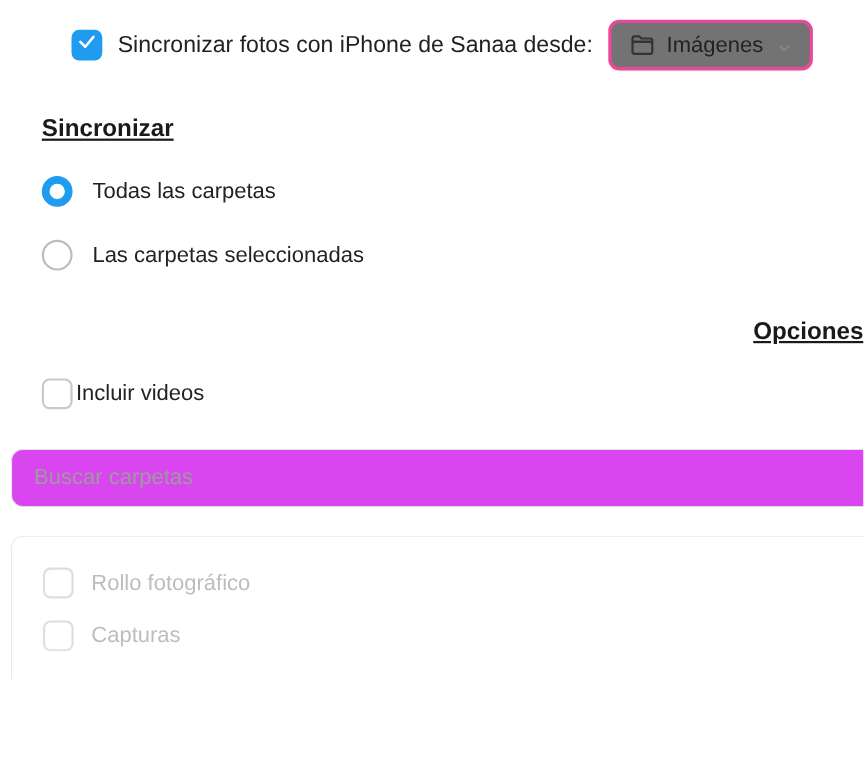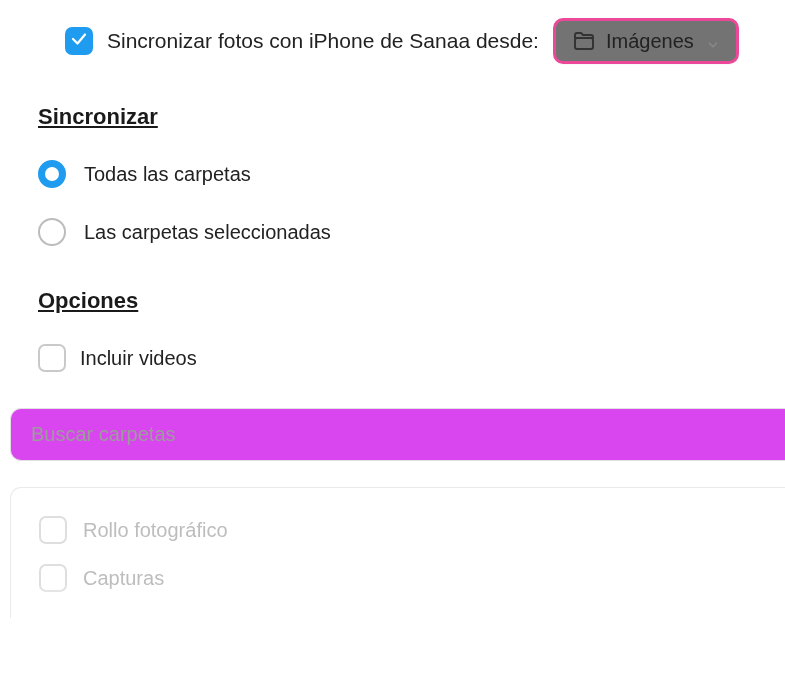--- a/index.html
+++ b/index.html
@@ -54,22 +54,22 @@
   .radio-row { gap: 18px; margin-bottom: 26px; margin-left: 2px; }
   .radio {
     width: 28px; height: 28px;
     border-radius: 50%;
     flex: 0 0 auto;
     position: relative;
   }
   .radio-selected { border: 7px solid #1f9cf0; background: #fff; }
   .radio-unselected { border: 2px solid #bcbcbc; background: #fff; }
 
-  .options-block { margin-top: 42px; }
-  .option-row { gap: 14px; margin-left: 2px; margin-bottom: 36px; }
+  .options-block { margin-top: 42px; text-align: right; }
+  .option-row { gap: 3px; margin-left: 2px; margin-bottom: 36px; }
 
   
   .search-wrap {
     margin-left: -26px;
     border: 1px solid #e1e1e1;
     border-right: none;
     border-radius: 11px 0 0 11px;
     padding: 14px 20px;
     background: #d946ef;
   }

